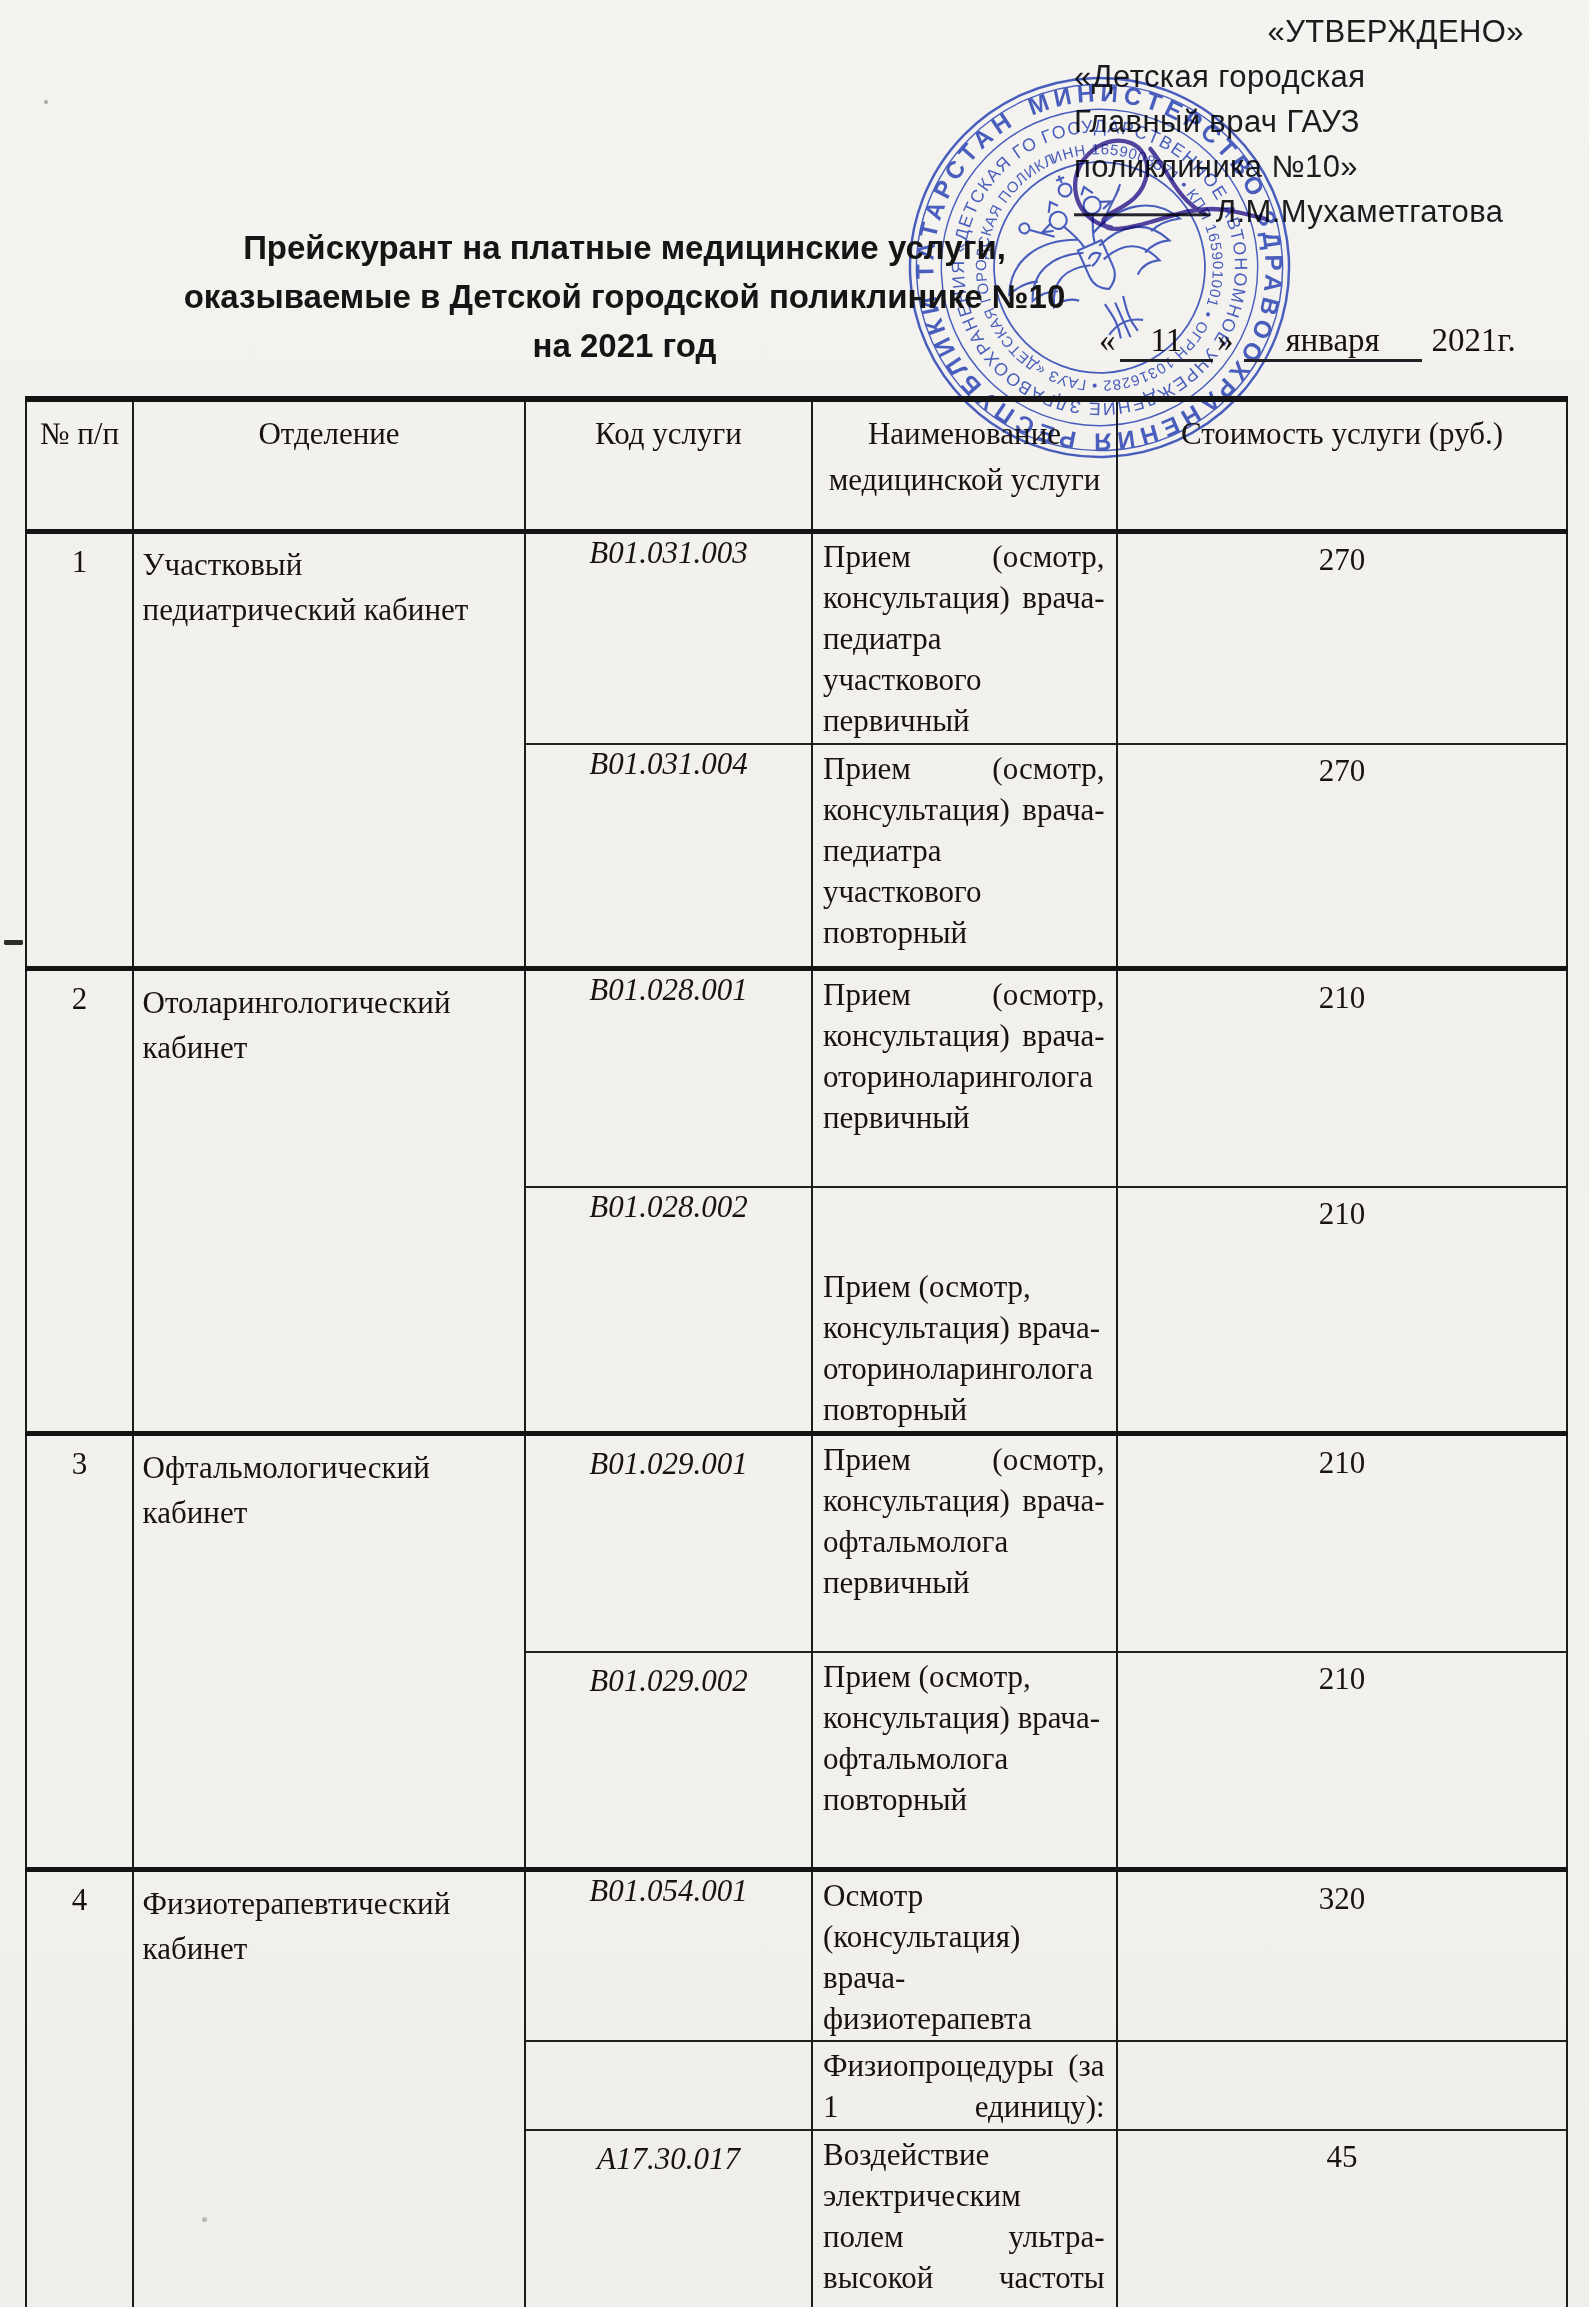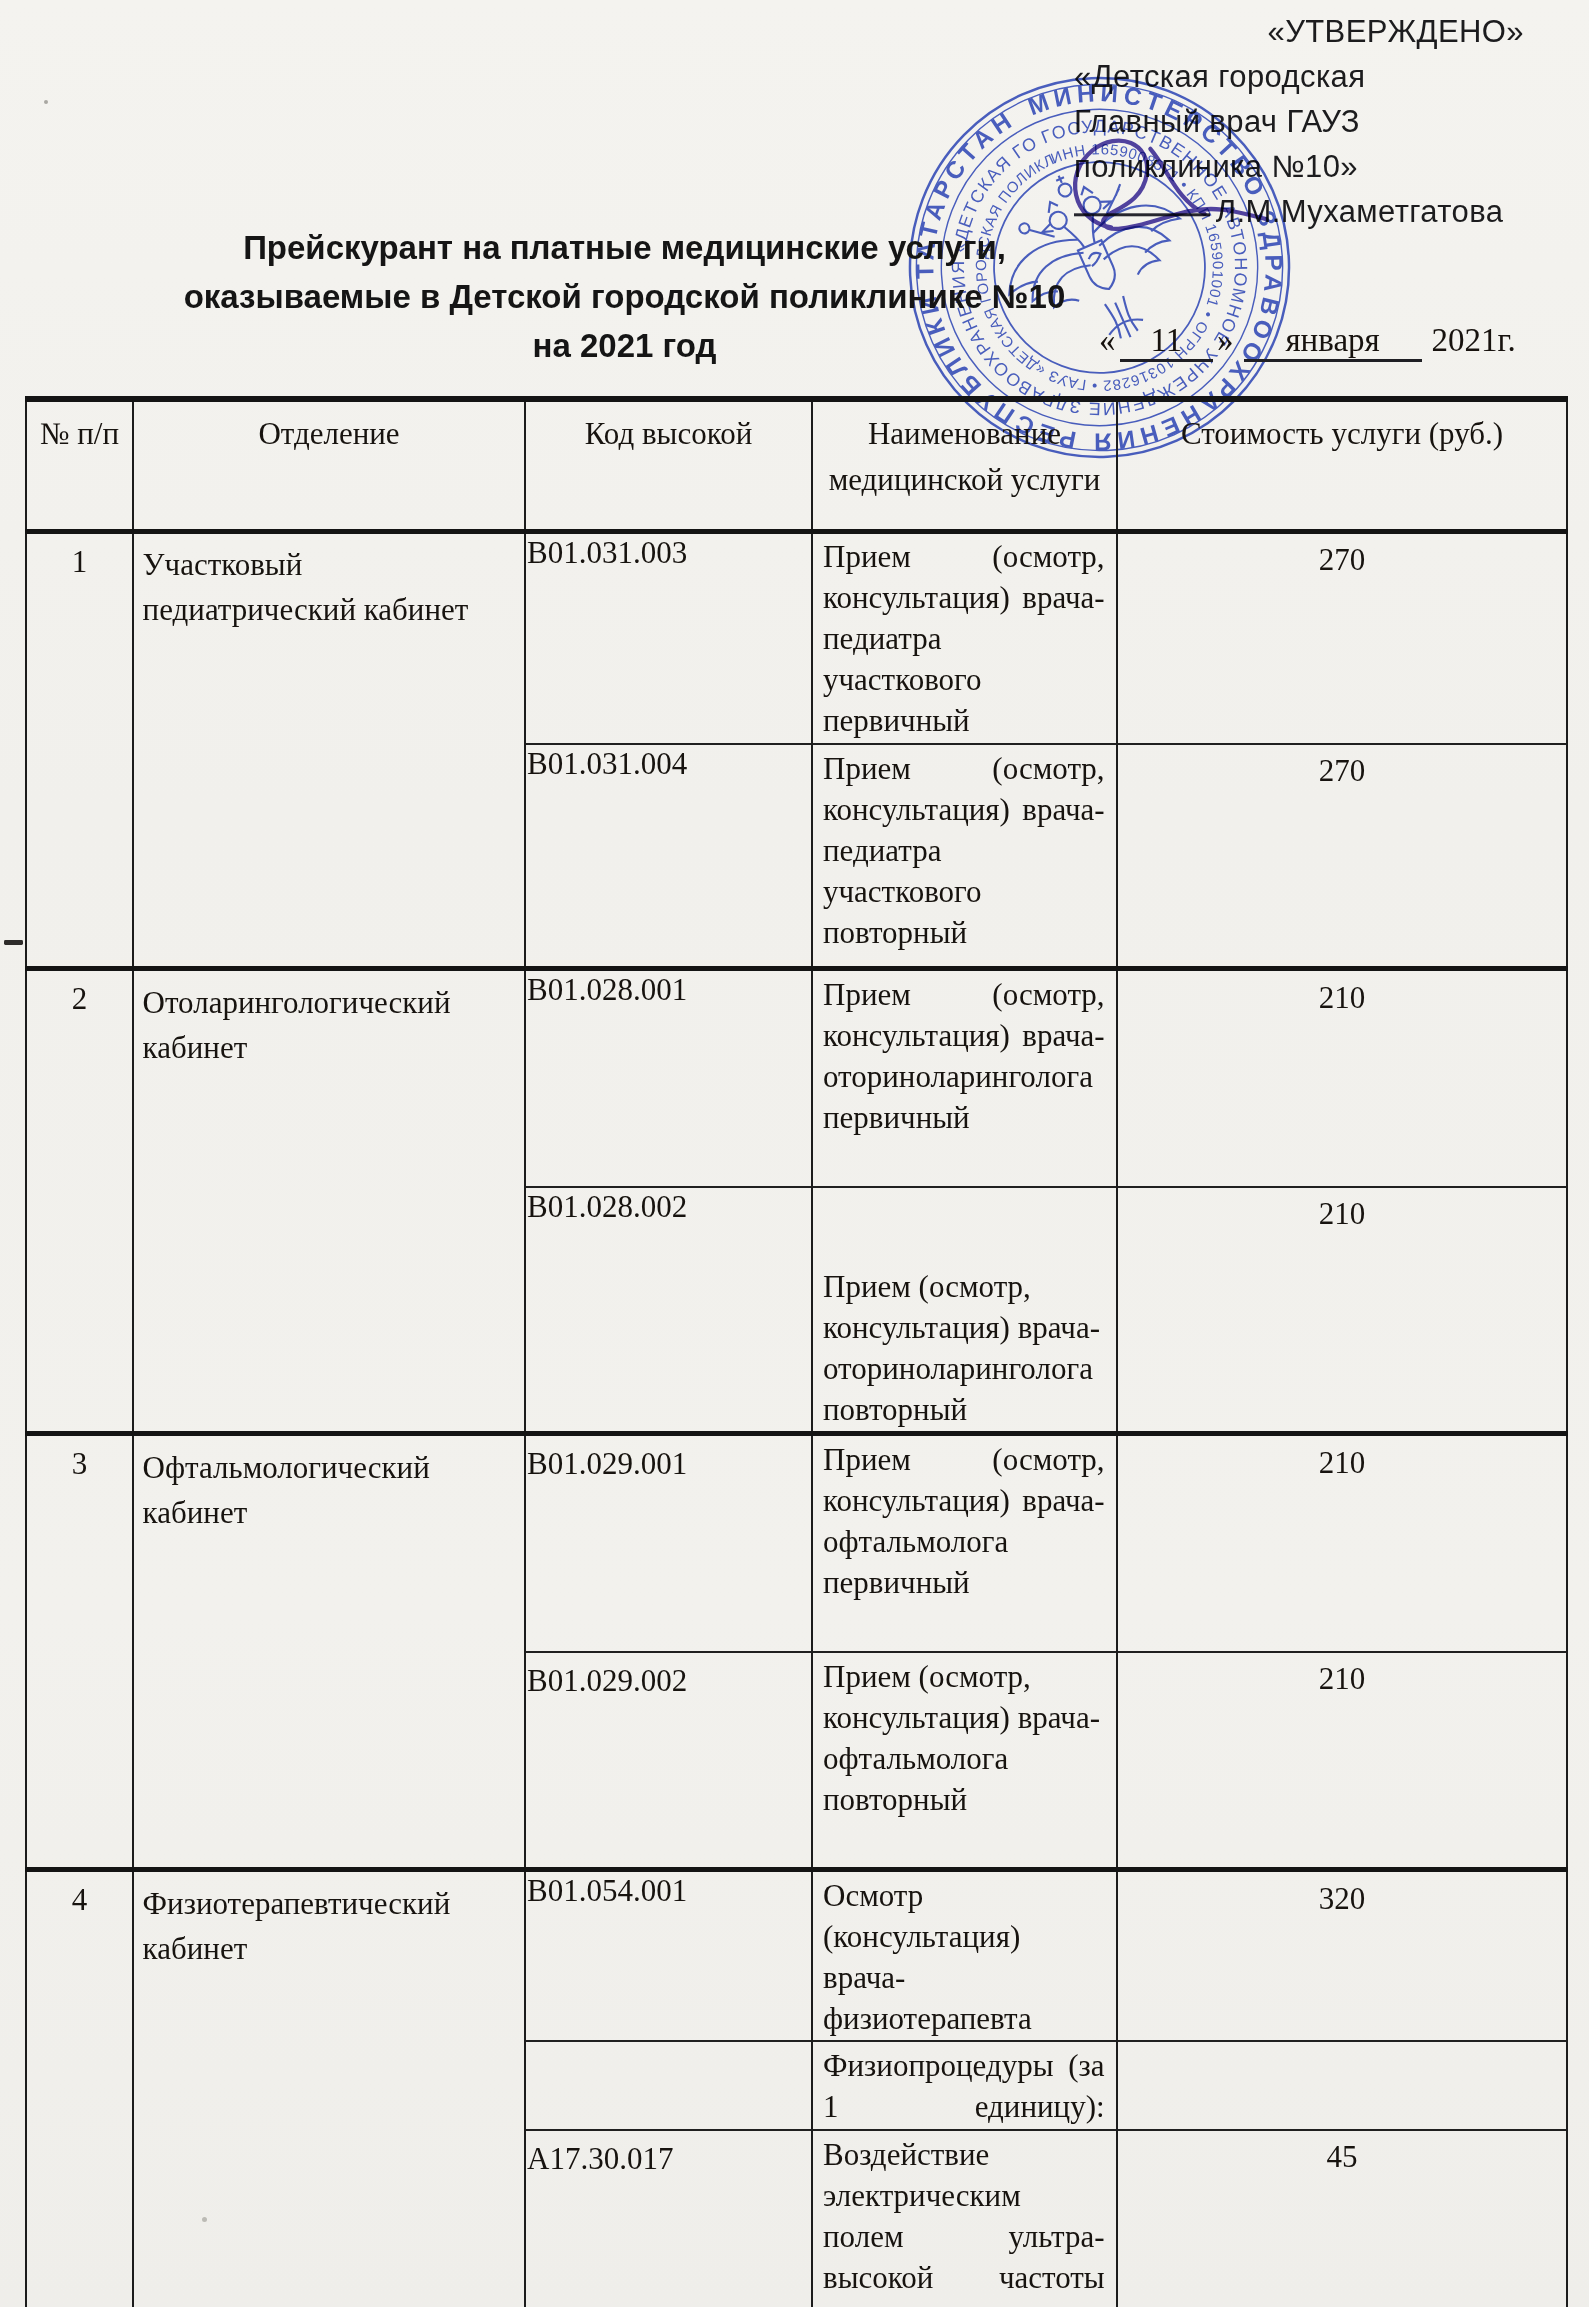--- a/index.html
+++ b/index.html
@@ -49,21 +49,21 @@
   }
   .price-table td { border-left:2.1px solid #1c1c1c; border-right:2.1px solid #1c1c1c; vertical-align:top; overflow:hidden; }
   .price-table thead td {
     border-top:6.4px solid #141414; border-bottom:5px solid #141414;
     text-align:center; padding-top:8.6px; white-space:pre-line; line-height:46px;
   }
   .sec-top { border-top:5px solid #141414 !important; }
   .sub-top { border-top:2.9px solid #202020 !important; }
   .c-num  { text-align:center; padding-top:10px; }
   .c-dept { padding:8.6px 10px 5.7px 8.6px; white-space:pre-line; line-height:45px; }
-  .c-code { text-align:left; }
+  .c-code { text-align:center;font-style:italic; }
   .v-bottom { vertical-align:bottom; padding-bottom:20px; }
   .v-top    { vertical-align:top; padding-top:10px; }
   .c-name { padding:2.9px 11.4px 1.4px 10px; white-space:pre-line; line-height:41px; }
   .c-name.jst { text-align:justify; text-align-last:justify; }
   .c-name.off { padding-top:78px; }
   .c-price { text-align:center; padding-top:8.6px; }
 
   
   .speck { position:absolute; }
 </style>
@@ -154,21 +154,21 @@
       <col style="width:107px">
         <col style="width:392px">
         <col style="width:287px">
         <col style="width:305px">
         <col style="width:450px">
     </colgroup>
     <thead>
       <tr style="height:132px;">
         <td>№ п/п</td>
         <td>Отделение</td>
-        <td>Код высокой</td>
+        <td>Код услуги</td>
         <td>Наименование
 медицинской услуги</td>
         <td>Стоимость услуги (руб.)</td>
       </tr>
     </thead>
     <tbody id="tbody">
         <tr style="height: 203px;">
           <td class="c-num sec-top" rowspan="2">1</td>
           <td class="c-dept sec-top" rowspan="2">Участковый
 педиатрический кабинет</td>

